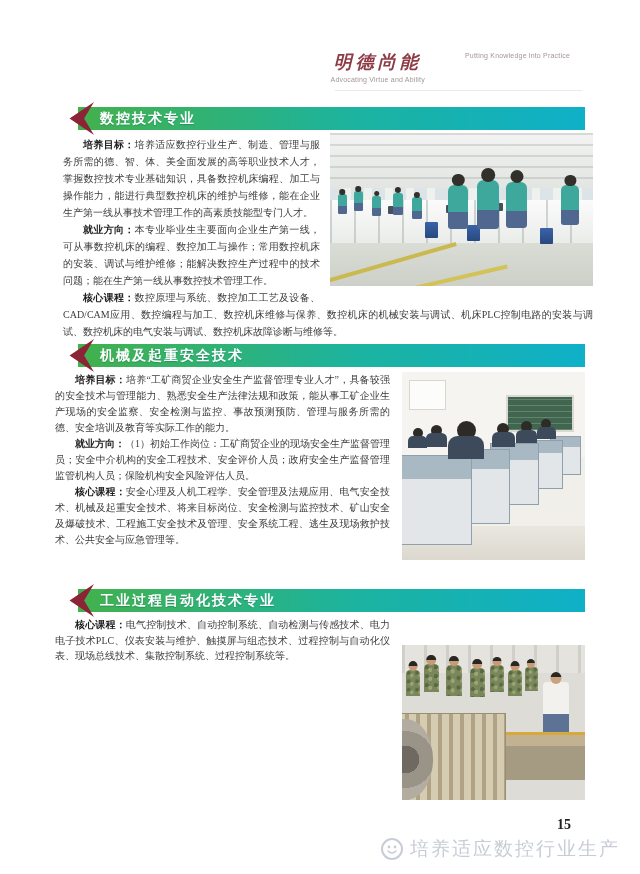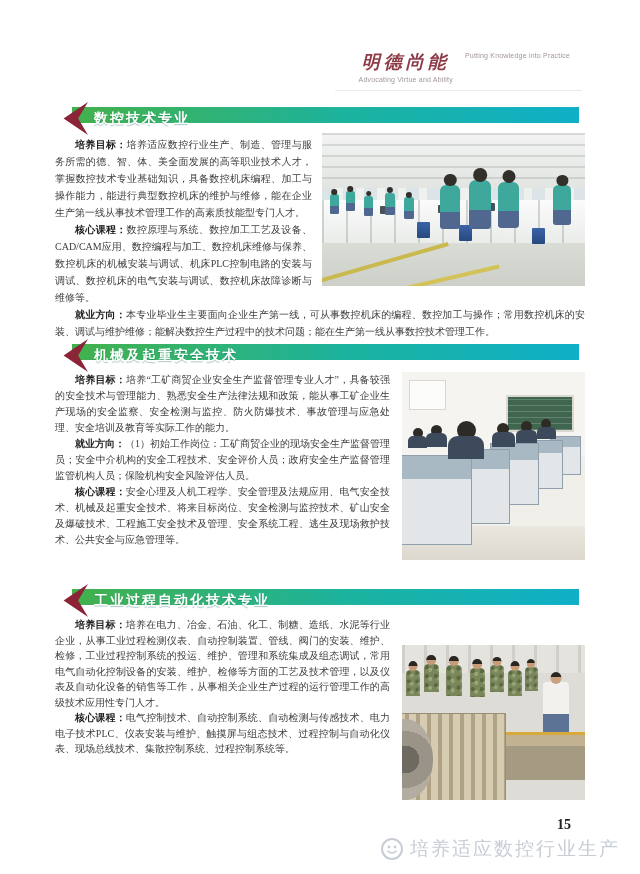--- a/index.html
+++ b/index.html
@@ -3,53 +3,53 @@
 <meta charset="utf-8">
 <style>
   * { box-sizing: border-box; }
   html,body { margin:0; padding:0; background:#ffffff; }
   .page {
     position:relative; width:640px; height:874px; background:#fff;
     font-family:"Liberation Serif", serif; overflow:hidden;
   }
 
   
-  .motto { position:absolute; top:50px; right:70px; display:flex; gap:12px; }
+  .motto { position:absolute; top:50px; right:70px; display:flex; gap:40px; }
   .motto-item { text-align:center; }
   .motto-cn {
     font-family:"DejaVu Serif", serif; font-style:italic; font-weight:bold;
     font-size:18px; letter-spacing:4px; color:#8e3b47; white-space:nowrap;
   }
   .motto-en {
     font-family:"Liberation Sans", sans-serif; font-size:7px; color:#a39696;
     margin-top:2px; letter-spacing:.2px; white-space:nowrap;
   }
   .header-rule { position:absolute; top:90px; left:335px; right:58px; height:1px; background:#edebe8; }
 
   
   .banner {
-    position:absolute; left:72px; width:507px; height:16px;
+    position:absolute; left:78px; width:507px; height:23px;
     background:linear-gradient(90deg,#43b14c,#1cb3a0 55%,#0fb0c8);
   }
   .ribbon {
     position:absolute; left:-10px; top:-5px; width:26px; height:33px; background:#8c2438;
     clip-path:polygon(100% 0, 6% 50%, 100% 100%, 62% 50%);
   }
   .banner-title {
     position:absolute; left:22px; top:0; line-height:23px;
     font-family:"Liberation Sans", sans-serif; font-weight:bold; font-size:14px;
     letter-spacing:2px; color:#ffffff; text-shadow:0 1px 1px rgba(0,90,80,.35);
     white-space:nowrap;
   }
 
   
   .sec-body { position:absolute; left:55px; width:530px; color:#3c3c3c; font-size:10px; text-align:justify; }
   .sec-body p { margin:0; text-indent:2em; }
   .sec-body b { color:#1f1f1f; }
-  .lh1 { line-height:17px; }
+  .lh1 { line-height:17px;margin-left:8px; }
   .lh2 { line-height:16px; }
   .lh3 { line-height:15.5px; }
 
   
   .photo { position:relative; overflow:hidden; float:right; background:#e8eae8; }
   .p1 { width:263px; height:153px; margin:-3px 0 6px 10px; }
   .p2 { width:183px; height:188px; margin:0 0 4px 12px; background:#f1efe9; }
   .p3 { width:183px; height:155px; margin:28px 0 4px 12px; background:#dddcd7; }
 
   .p1-ceiling { position:absolute; left:0; top:0; right:0; height:36%;
@@ -146,22 +146,22 @@
       <div class="fg" style="left:9%;top:38%;font-size:9px;"></div>
       <div class="fg" style="left:16%;top:41%;font-size:9px;"></div>
       <div class="fg" style="left:24%;top:39%;font-size:10px;"></div>
       <div class="fg" style="left:31%;top:42%;font-size:10px;"></div>
       <div class="fg" style="left:45%;top:34%;font-size:20px;"></div>
       <div class="fg" style="left:56%;top:31%;font-size:22px;"></div>
       <div class="fg" style="left:67%;top:32%;font-size:21px;"></div>
       <div class="fg" style="left:88%;top:34%;font-size:18px;"></div>
     </div>
     <p><b>培养目标：</b><span>培养适应数控行业生产、制造、管理与服务所需的德、智、体、美全面发展的高等职业技术人才，掌握数控技术专业基础知识，具备数控机床编程、加工与操作能力，能进行典型数控机床的维护与维修，能在企业生产第一线从事技术管理工作的高素质技能型专门人才。</span></p>
+    <p><b>就业方向：</b><span>本专业毕业生主要面向企业生产第一线，可从事数控机床的编程、数控加工与操作；常用数控机床的安装、调试与维护维修；能解决数控生产过程中的技术问题；能在生产第一线从事数控技术管理工作。</span></p>
     <p><b>核心课程：</b><span>数控原理与系统、数控加工工艺及设备、CAD/CAM应用、数控编程与加工、数控机床维修与保养、数控机床的机械安装与调试、机床PLC控制电路的安装与调试、数控机床的电气安装与调试、数控机床故障诊断与维修等。</span></p>
-    <p><b>就业方向：</b><span>本专业毕业生主要面向企业生产第一线，可从事数控机床的编程、数控加工与操作；常用数控机床的安装、调试与维护维修；能解决数控生产过程中的技术问题；能在生产第一线从事数控技术管理工作。</span></p>
   </div>
 
   <div class="banner" style="top:344px;">
     <span class="ribbon"></span>
     <span class="banner-title">机械及起重安全技术</span>
   </div>
   <div class="sec-body lh2" style="top:372px;">
     <div class="photo p2">
       <div class="p2-wall"></div>
       <div class="p2-window"></div>
@@ -172,21 +172,21 @@
       <div class="desk" style="left:48%;top:38%;width:27%;height:33%;"></div>
       <div class="desk" style="left:26%;top:41%;width:33%;height:40%;"></div>
       <div class="desk" style="left:-2%;top:44%;width:40%;height:48%;"></div>
       <div class="fg2" style="left:6%;top:30%;font-size:10px;"></div>
       <div class="fg2" style="left:16%;top:28%;font-size:11px;"></div>
       <div class="fg2" style="left:30%;top:26%;font-size:19px;"></div>
       <div class="fg2" style="left:52%;top:27%;font-size:12px;"></div>
       <div class="fg2" style="left:65%;top:26%;font-size:11px;"></div>
       <div class="fg2" style="left:76%;top:25%;font-size:10px;"></div>
     </div>
-    <p><b>培养目标：</b><span>培养“工矿商贸企业安全生产监督管理专业人才”，具备较强的安全技术与管理能力、熟悉安全生产法律法规和政策，能从事工矿企业生产现场的安全监察、安全检测与监控、防火防爆技术、事故管理与应急处理、安全培训及教育等实际工作的能力。</span></p>
+    <p><b>培养目标：</b><span>培养“工矿商贸企业安全生产监督管理专业人才”，具备较强的安全技术与管理能力、熟悉安全生产法律法规和政策，能从事工矿企业生产现场的安全监察、安全检测与监控、事故预测预防、管理与服务所需的德、安全培训及教育等实际工作的能力。</span></p>
     <p><b>就业方向：</b><span>（1）初始工作岗位：工矿商贸企业的现场安全生产监督管理员；安全中介机构的安全工程技术、安全评价人员；政府安全生产监督管理监管机构人员；保险机构安全风险评估人员。</span></p>
     <p><b>核心课程：</b><span>安全心理及人机工程学、安全管理及法规应用、电气安全技术、机械及起重安全技术、将来目标岗位、安全检测与监控技术、矿山安全及爆破技术、工程施工安全技术及管理、安全系统工程、逃生及现场救护技术、公共安全与应急管理等。</span></p>
   </div>
 
   <div class="banner" style="top:589px;">
     <span class="ribbon"></span>
     <span class="banner-title">工业过程自动化技术专业</span>
   </div>
   <div class="sec-body lh3" style="top:617px;">
     <div class="photo p3">
@@ -197,21 +197,20 @@
       <div class="fg3" style="left:37%;top:15%;font-size:15px;"></div>
       <div class="fg3" style="left:48%;top:13%;font-size:14px;"></div>
       <div class="fg3" style="left:58%;top:16%;font-size:14px;"></div>
       <div class="fg3" style="left:67%;top:14%;font-size:13px;"></div>
       <div class="p3-teacher"></div>
       <div class="p3-rail"></div>
       <div class="p3-rail2"></div>
       <div class="machine"></div>
       <div class="machine-end"></div>
     </div>
-    <p><b>培养目标：</b><span>培养在电力、冶金、石油、化工、制糖、造纸、水泥等行业企业，从事工业过程检测仪表、自动控制装置、管线、阀门的安装、维护、检修，工业过程控制系统的投运、维护、管理和系统集成及组态调试，常用电气自动化控制设备的安装、维护、检修等方面的工艺及技术管理，以及仪表及自动化设备的销售等工作，从事相关企业生产过程的运行管理工作的高级技术应用性专门人才。</span></p>
     <p><b>核心课程：</b><span>电气控制技术、自动控制系统、自动检测与传感技术、电力电子技术PLC、仪表安装与维护、触摸屏与组态技术、过程控制与自动化仪表、现场总线技术、集散控制系统、过程控制系统等。</span></p>
   </div>
 
   <div class="pagenum">15</div>
   <div class="watermark">
     <svg width="24" height="24" viewBox="0 0 24 24">
       <circle cx="12" cy="12" r="10" fill="none" stroke="#c8cdd5" stroke-width="2"></circle>
       <circle cx="9" cy="10" r="1.4" fill="#c8cdd5"></circle>
       <circle cx="15" cy="10" r="1.4" fill="#c8cdd5"></circle>
       <path d="M8 14 q4 4 8 0" fill="none" stroke="#c8cdd5" stroke-width="1.6" stroke-linecap="round"></path>

